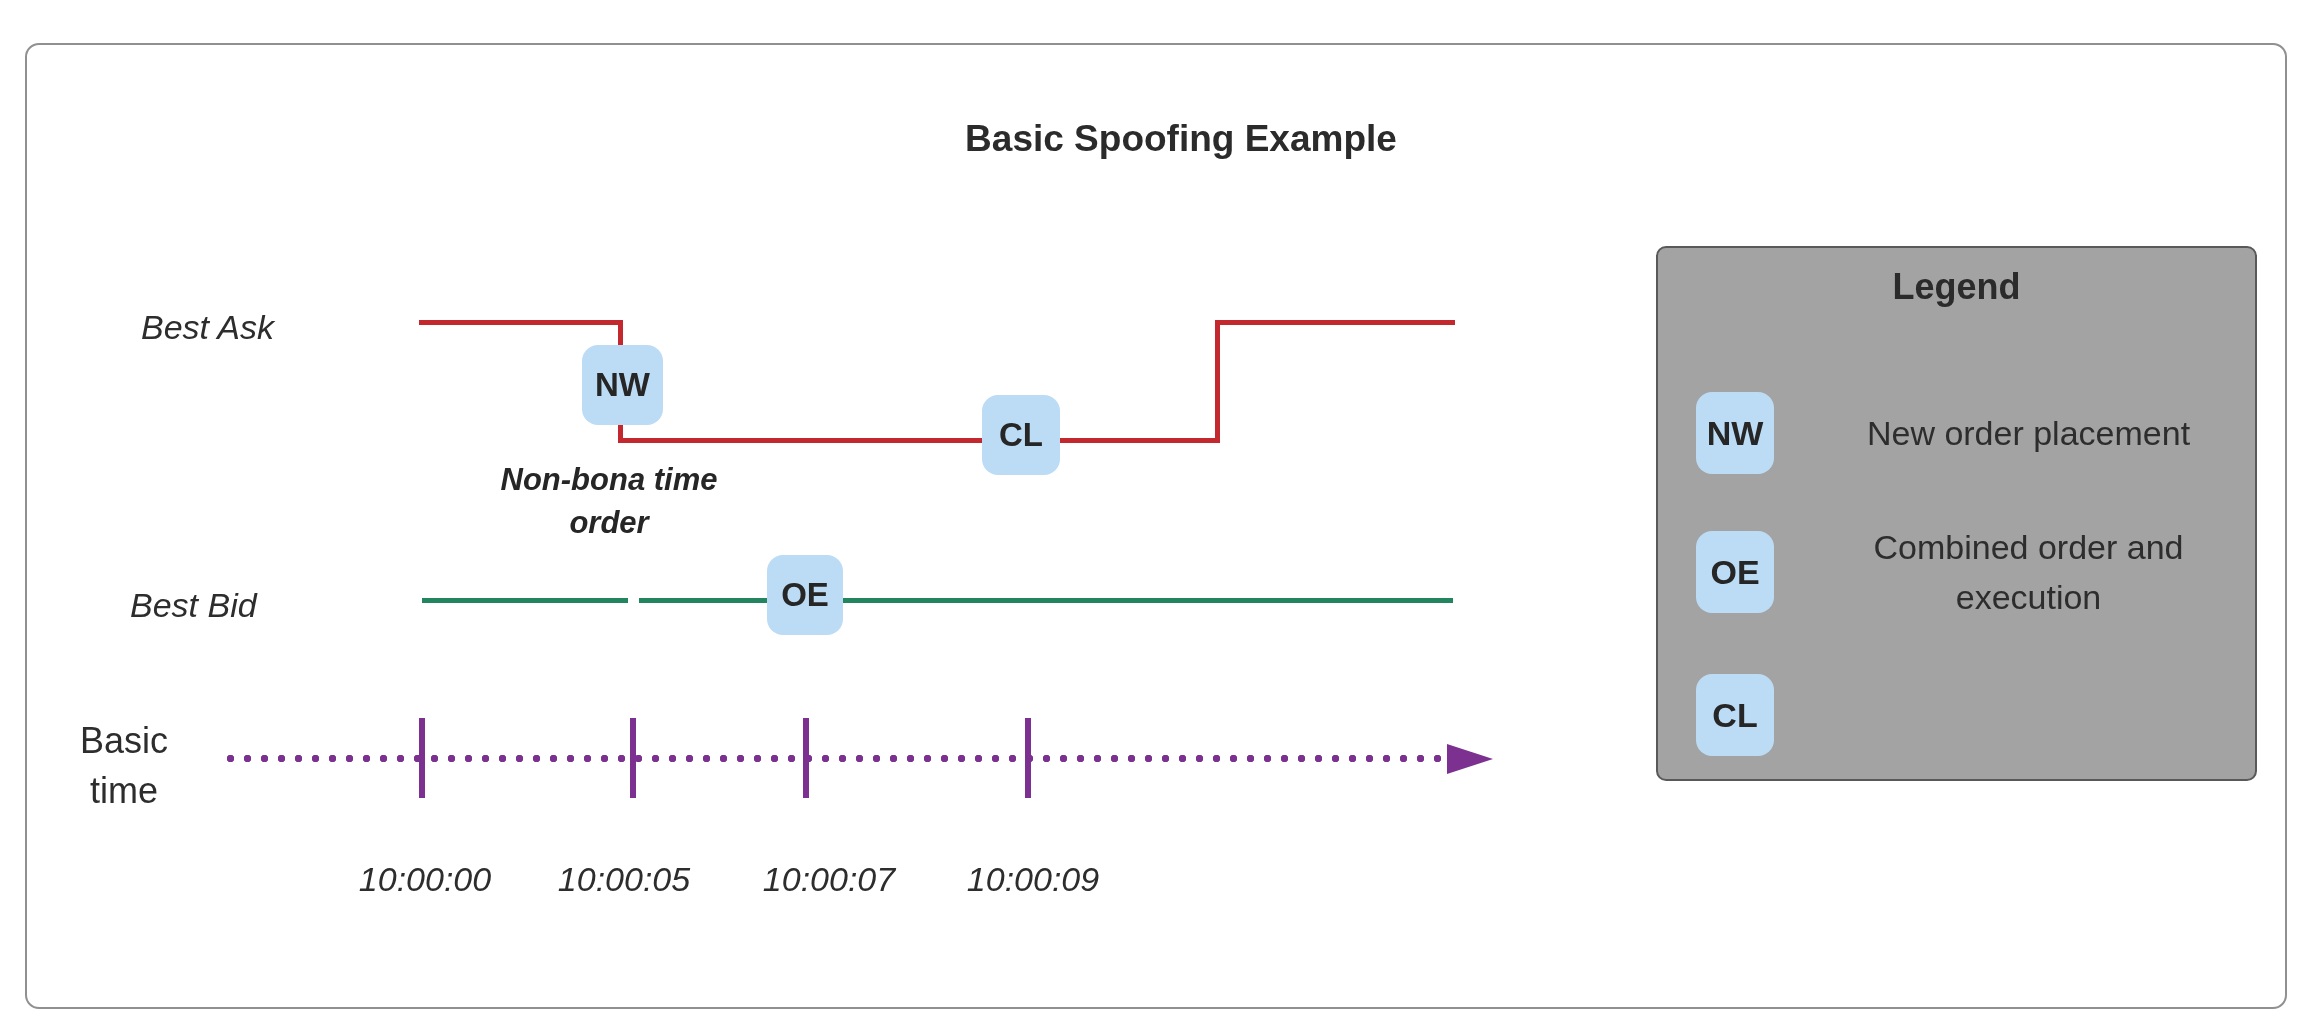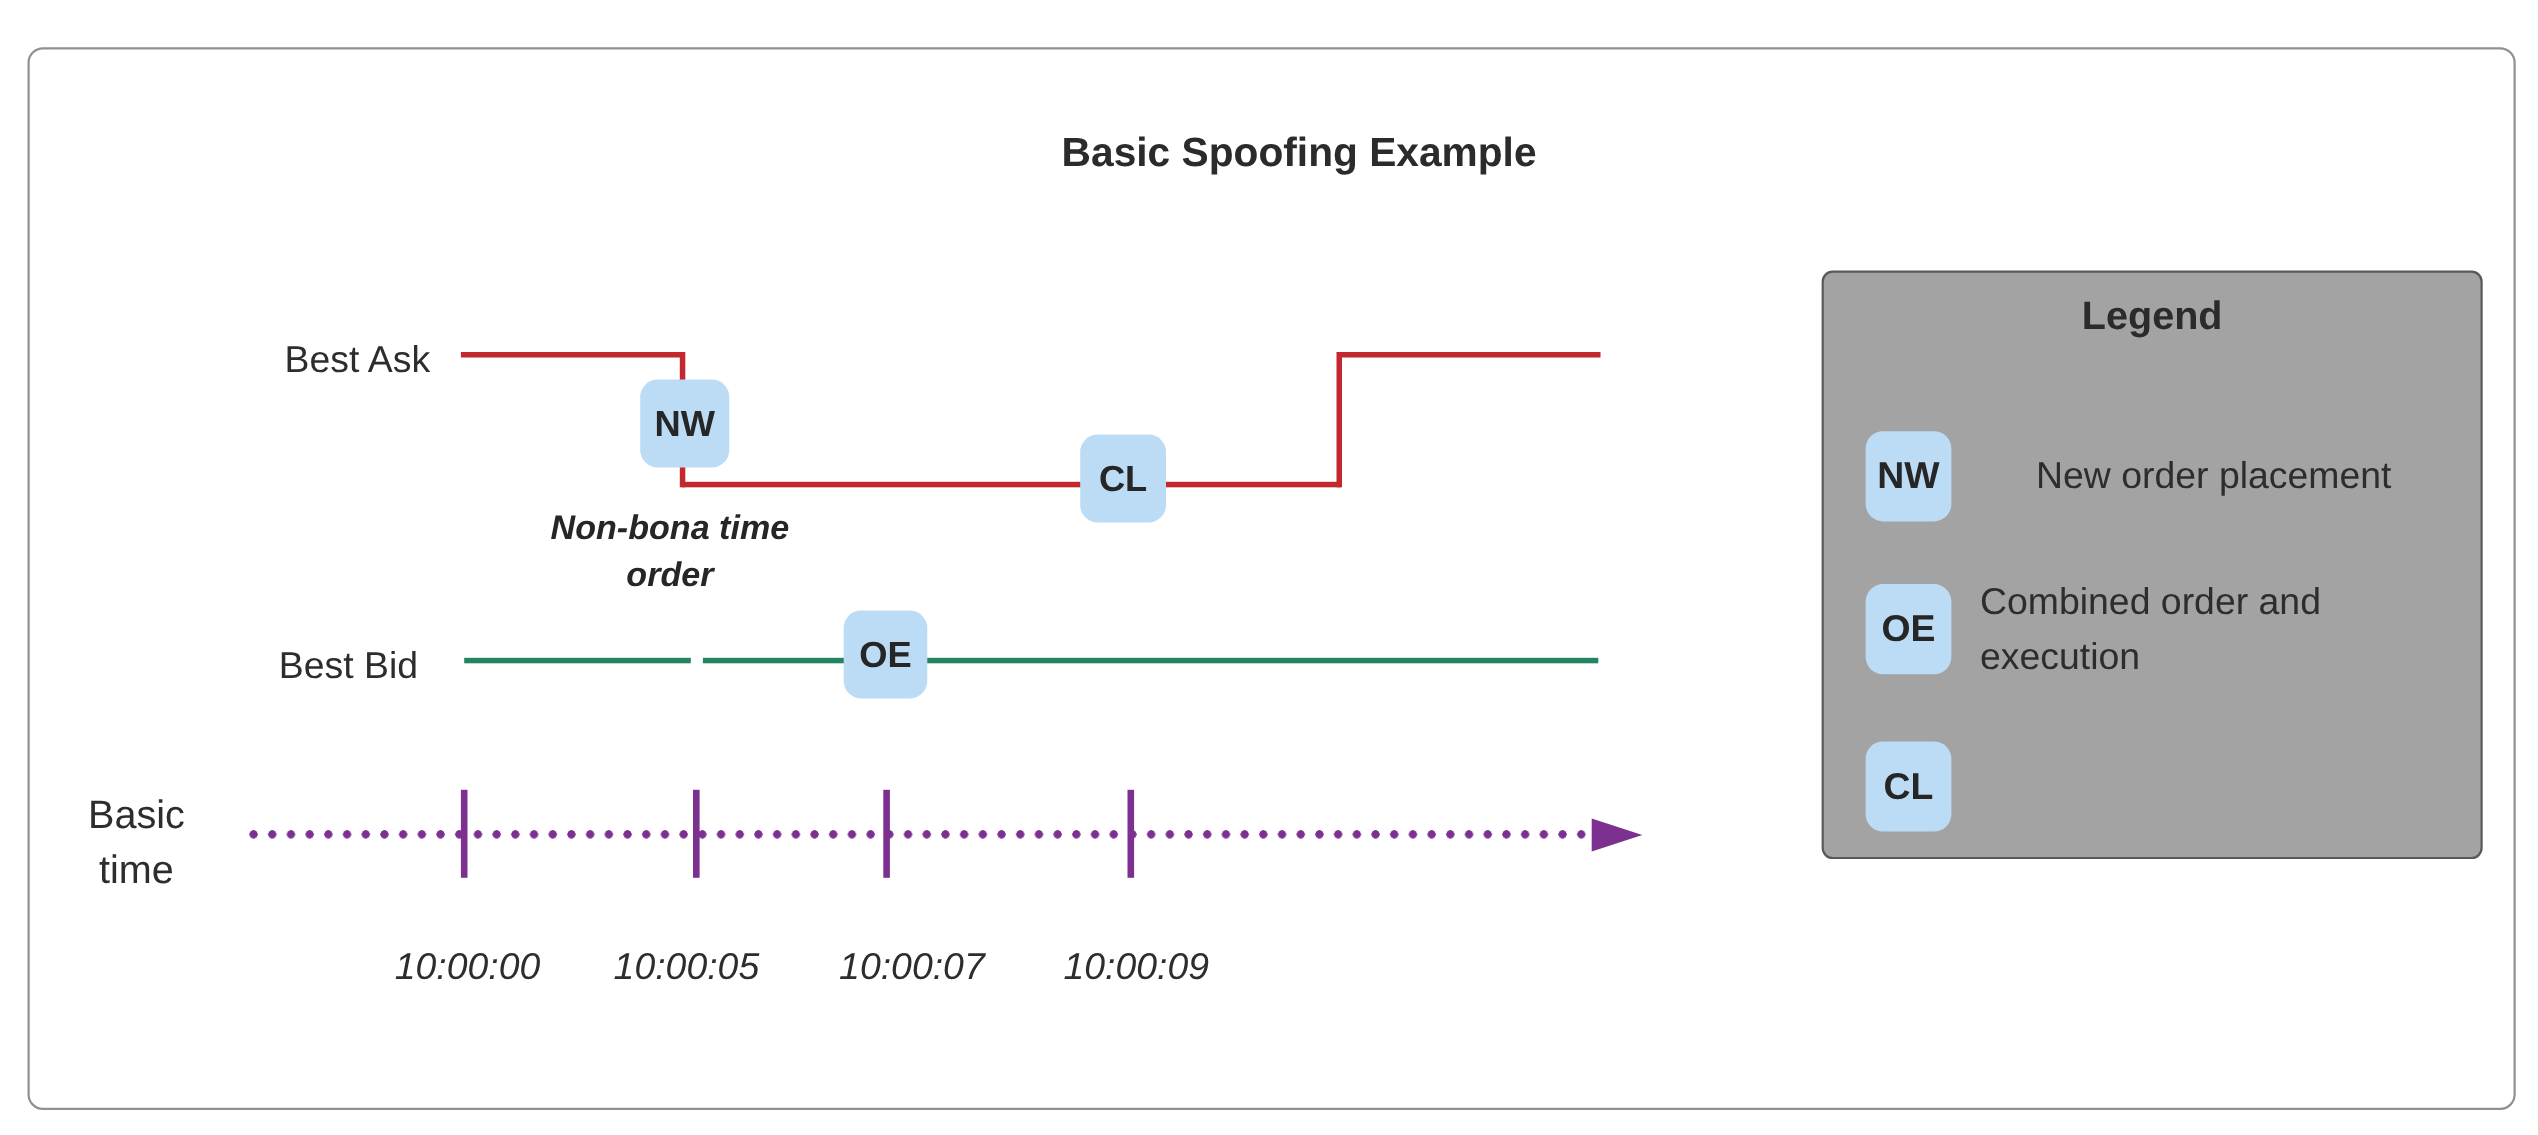--- a/index.html
+++ b/index.html
@@ -14,21 +14,21 @@
   .title{
     position:absolute;left:781px;top:118px;width:800px;text-align:center;
     font-size:37px;font-weight:bold;color:#2b2b2b;
   }
   .seg{position:absolute;z-index:1;}
   .ask{background:#c2282e;}
   .bid{background:#23855f;}
   .series-label{
     position:absolute;font-size:34px;color:#2d2d2d;line-height:40px;
   }
-  .right-align{text-align:right;}
+  .right-align{font-style:italic;}
   .badge{
     position:absolute;z-index:3;background:#bcdcf5;border-radius:16px;
     display:flex;align-items:center;justify-content:center;
     font-weight:bold;font-size:33px;color:#262626;
   }
   .annotation{
     position:absolute;left:409px;top:458px;width:400px;text-align:center;
     font-size:31px;font-weight:bold;font-style:italic;color:#262626;line-height:43px;
   }
   .event-label{
@@ -58,22 +58,22 @@
   .legend-title{
     position:absolute;left:0;top:18px;width:100%;text-align:center;
     font-size:36px;font-weight:bold;color:#2b2b2b;
   }
   .legend-badge{
     position:absolute;left:38px;width:78px;height:82px;background:#bcdcf5;border-radius:16px;
     display:flex;align-items:center;justify-content:center;
     font-weight:bold;font-size:34px;color:#262626;
   }
   .legend-text{
-    position:absolute;left:142px;width:425px;height:82px;
-    display:flex;align-items:center;justify-content:center;
+    position:absolute;left:158px;width:425px;height:82px;
+    display:flex;align-items:center;justify-content:center;text-align:center;
     font-size:34px;color:#2d2d2d;line-height:50px;
   }
   .lg-row1{top:144px;}
   .lg-row2{top:283px;}
   .lg-row3{top:426px;}
 </style>
 </head>
 <body>
 
 <div class="canvas">

